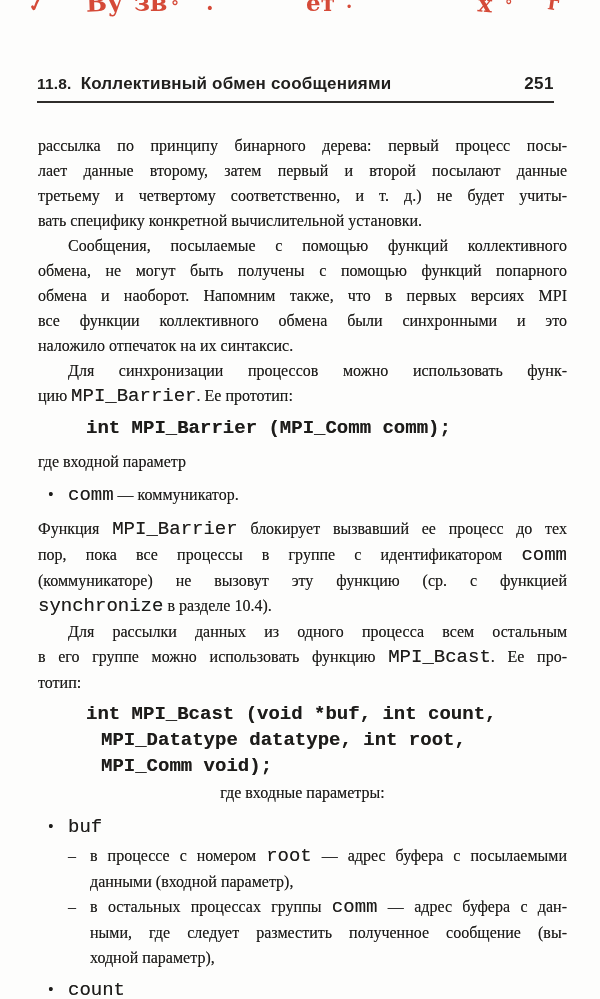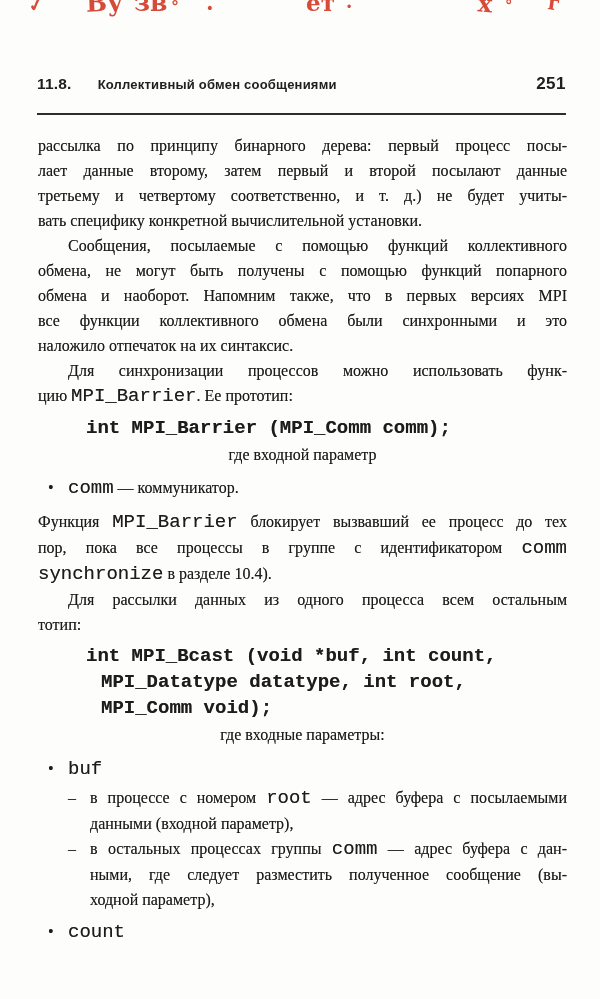--- a/index.html
+++ b/index.html
@@ -7,27 +7,27 @@
     width:600px;height:999px;position:relative;overflow:hidden;
     background:#fdfdfc;
     font-family:"Liberation Serif",serif;
   }
   .scan-page{position:absolute;inset:0;background:#fdfdfc;}
   
   .marks-strip{position:absolute;left:0;top:0;width:600px;height:32px;overflow:hidden;}
   .red-mark{position:absolute;font-family:"DejaVu Serif",serif;font-weight:700;opacity:.88;}
   
   .runhead{
-    position:absolute;left:37px;right:34px;top:74px;
+    position:absolute;left:37px;right:46px;top:74px;
     display:flex;justify-content:space-between;align-items:baseline;
-    padding-bottom:19px;border-bottom:2px solid #2f2d2b;
+    padding-bottom:7px;border-bottom:2px solid #2f2d2b;
     font-family:"Liberation Sans",sans-serif;font-weight:700;color:#21201e;
   }
   .runhead .sec{font-size:15.5px;letter-spacing:.2px;}
-  .runhead .ttl{font-size:13px;margin-left:26px;letter-spacing:.2px;}
+  .runhead .ttl{font-size:17px;margin-left:9px;letter-spacing:.2px;}
   .runhead .left{display:flex;align-items:baseline;}
   .runhead .pg{font-size:17px;letter-spacing:.5px;}
   
   .page-body{position:absolute;left:38px;right:33px;top:133px;color:#1d1c1a;}
   .line{
     position:relative;font-size:16px;line-height:25px;
     text-shadow:0 0 .45px rgba(20,18,16,.55);
   }
   .j{text-align:justify;text-align-last:justify;}
   .ind{text-indent:30px;}
@@ -72,26 +72,28 @@
       <div class="line j"><span>третьему и четвертому соответственно, и т. д.) не будет учиты-</span></div>
       <div class="line "><span>вать специфику конкретной вычислительной установки.</span></div>
       <div class="line j ind"><span>Сообщения, посылаемые с помощью функций коллективного</span></div>
       <div class="line j"><span>обмена, не могут быть получены с помощью функций попарного</span></div>
       <div class="line j"><span>обмена и наоборот. Напомним также, что в первых версиях MPI</span></div>
       <div class="line j"><span>все функции коллективного обмена были синхронными и это</span></div>
       <div class="line "><span>наложило отпечаток на их синтаксис.</span></div>
       <div class="line j ind"><span>Для синхронизации процессов можно использовать функ-</span></div>
       <div class="line "><span>цию </span><span class="mono">MPI_Barrier</span><span>. Ее прототип:</span></div>
       <div class="line code" style="margin-top: 7px;"><span class="mono">int MPI_Barrier (MPI_Comm comm);</span></div>
-      <div class="line " style=" text-align: center;"><span>где входной параметр</span></div>
+      <div class="line " style="margin-top: 7px;"><span>где входной параметр</span></div>
       <div class="line lib" style="margin-top: 8px;"><span class="marker">•</span><span class="mono">comm</span><span> — коммуникатор.</span></div>
       <div class="line j" style="margin-top: 8px;"><span>Функция </span><span class="mono">MPI_Barrier</span><span> блокирует вызвавший ее процесс до тех</span></div>
       <div class="line j"><span>пор, пока все процессы в группе с идентификатором </span><span class="mono">comm</span></div>
+      <div class="line j"><span>(коммуникаторе) не вызовут эту функцию (ср. с функцией</span></div>
       <div class="line "><span class="mono">synchronize</span><span> в разделе 10.4).</span></div>
       <div class="line j ind"><span>Для рассылки данных из одного процесса всем остальным</span></div>
+      <div class="line j"><span>в его группе можно использовать функцию </span><span class="mono">MPI_Bcast</span><span>. Ее про-</span></div>
       <div class="line "><span>тотип:</span></div>
       <div class="line code" style="margin-top: 7px;"><span class="mono">int MPI_Bcast (void *buf, int count,</span></div>
       <div class="line code code2"><span class="mono">MPI_Datatype datatype, int root, MPI_Comm void);</span></div>
       <div class="line " style=" text-align: center;"><span>где входные параметры:</span></div>
       <div class="line lib" style="margin-top: 9px;"><span class="marker">•</span><span class="mono">buf</span></div>
       <div class="line lid j" style="margin-top: 3px;"><span class="marker">–</span><span>в процессе с номером </span><span class="mono">root</span><span> — адрес буфера с посылаемыми</span></div>
       <div class="line lid"><span>данными (входной параметр),</span></div>
       <div class="line lid j"><span class="marker">–</span><span>в остальных процессах группы </span><span class="mono">comm</span><span> — адрес буфера с дан-</span></div>
       <div class="line lid j"><span>ными, где следует разместить полученное сообщение (вы-</span></div>
       <div class="line lid"><span>ходной параметр),</span></div>

